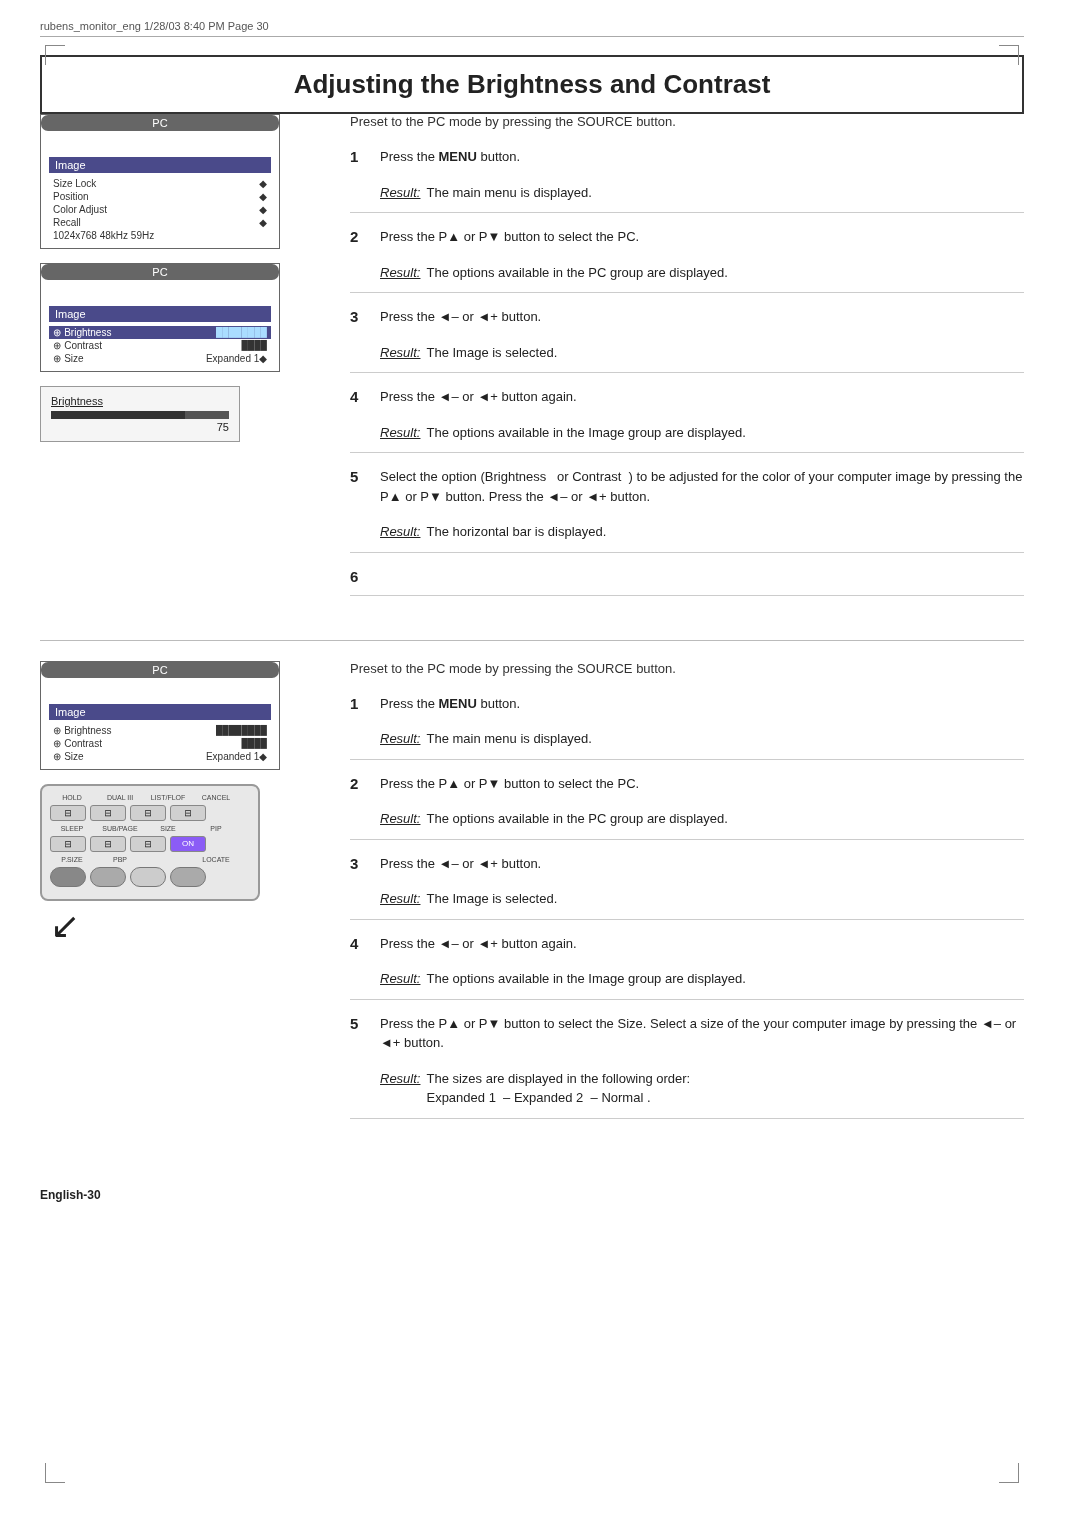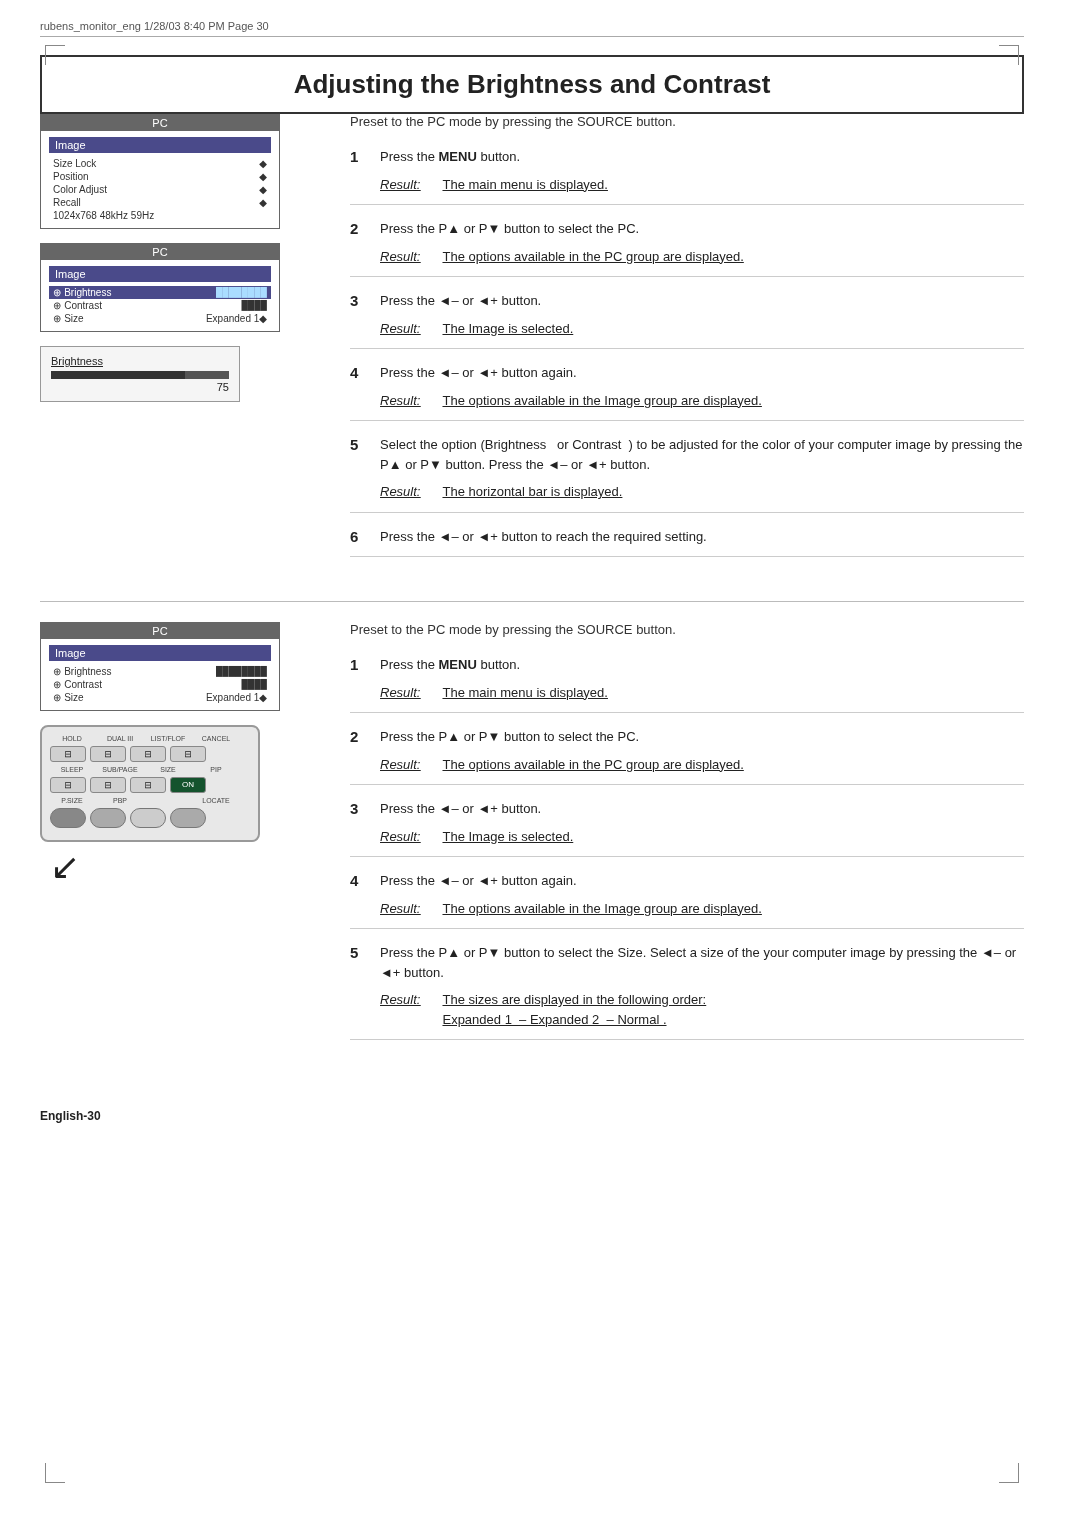--- a/index.html
+++ b/index.html
@@ -71,23 +71,22 @@
       flex-shrink: 0;
       padding-top: 1px;
     }
     .step-content {
       flex: 1;
       font-size: 13px;
       line-height: 1.5;
     }
     .step-content .result-line {
       display: flex;
-      gap: 22px;
-      margin-top: 8px;
-      text-decoration: underline;
+      gap: 6px;
+      margin-top: 16px;
     }
     .result-label {
       font-style: italic;
       font-size: 13px;
       white-space: nowrap;
     }
     .result-text {
       font-size: 13px;
     }
     
@@ -98,23 +97,25 @@
       margin-bottom: 14px;
       padding: 0;
       font-size: 11px;
     }
     .monitor-top-bar {
       background: #666;
       color: #fff;
       text-align: center;
       font-size: 11px;
       padding: 2px 4px;
+      border-radius: 7px;
     }
     .monitor-inner {
       padding: 6px 8px;
+      margin-top: 20px;
     }
     .monitor-menu-header {
       background: #4a4a8a;
       color: #fff;
       font-size: 11px;
       padding: 2px 6px;
       margin-bottom: 4px;
     }
     .monitor-row {
       display: flex;
@@ -341,23 +342,20 @@
           Select the option (Brightness &nbsp; or Contrast &nbsp;) to be adjusted for the color of your computer image by pressing the P▲ or P▼ button. Press the ◄– or ◄+ button.
           <div class="result-line">
             <span class="result-label italic underline">Result:</span>
             <span class="result-text">The horizontal bar is displayed.</span>
           </div>
         </div>
       </div>
 
       <div class="step">
         <div class="step-num">6</div>
-        <div class="step-content">
-          Press the ◄– or ◄+ button to reach the required setting.
-        </div>
       </div>
 
     </div>
   </div>
 
   <hr class="section-divider">
 
 
   <div class="section-body">
 
@@ -429,21 +427,21 @@
           <div class="remote-row">
             <div class="remote-btn">
                 <div style="font-size:9px;">⊟</div>
               </div>
             <div class="remote-btn">
                 <div style="font-size:9px;">⊟</div>
               </div>
             <div class="remote-btn">
                 <div style="font-size:9px;">⊟</div>
               </div>
-            <div class="remote-btn" style="background:#14532d; color:#fff; font-size:8px;">ON</div>
+            <div class="remote-btn" style="background:#8b5cf6; color:#fff; font-size:8px;">ON</div>
           </div>
           <div class="remote-row" style="margin-top:4px;">
             <div style="text-align:center; min-width:44px;">
                 <div class="remote-btn-label">P.SIZE</div>
               </div>
             <div style="text-align:center; min-width:44px;">
                 <div class="remote-btn-label">PBP</div>
               </div>
             <div style="text-align:center; min-width:44px;">
                 <div class="remote-btn-label"></div>

